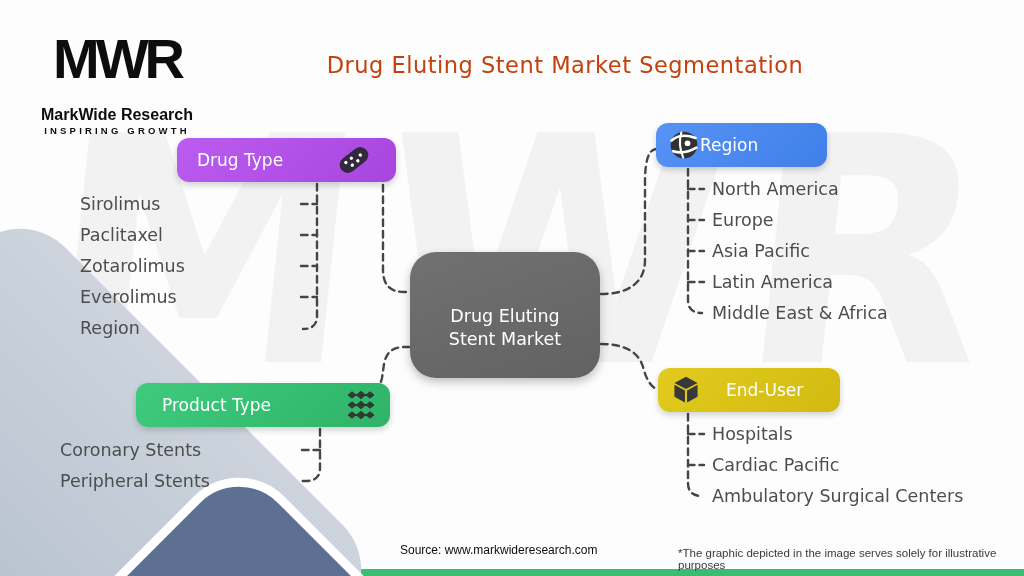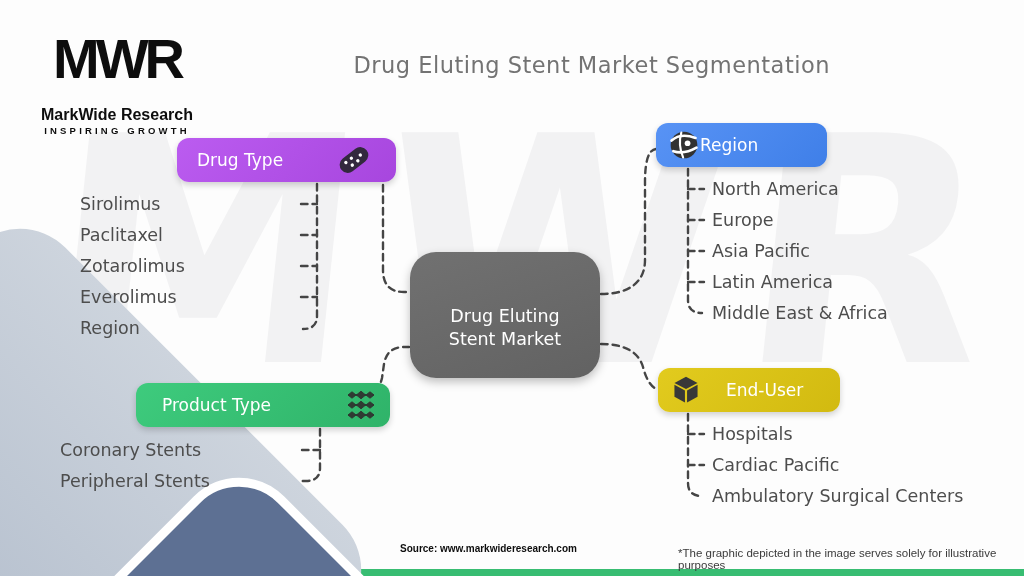--- a/index.html
+++ b/index.html
@@ -23,22 +23,22 @@
     left:-50px;top:571px;width:560px;height:560px;border-radius:64px;
     background:#5d7093;border:9px solid #ffffff;
   }
   .green-bar{position:absolute;left:268px;top:569px;width:756px;height:7px;background:#38bd72;z-index:1;}
   
   .logo{position:absolute;left:34px;top:32px;width:166px;text-align:center;z-index:3;color:#0d0d0d;}
   .logo .acronym{font-family:"Liberation Sans",sans-serif;font-weight:bold;font-size:56px;line-height:54px;letter-spacing:-4px;}
   .logo .name{font-family:"Liberation Sans",sans-serif;font-weight:bold;font-size:16px;margin-top:20px;}
   .logo .tagline{font-family:"Liberation Sans",sans-serif;font-weight:bold;font-size:9.5px;letter-spacing:3.2px;margin-top:1px;}
   
-  .title{position:absolute;left:300px;top:52px;width:530px;text-align:right;
-    font-size:22.5px;color:#737373;letter-spacing:0.5px;z-index:3;}
+  .title{position:absolute;left:300px;top:52px;width:530px;text-align:center;
+    font-size:22.5px;color:#c2410c;letter-spacing:0.5px;z-index:3;}
   
   svg.connectors{position:absolute;left:0;top:0;z-index:3;}
   
   .hbox{position:absolute;z-index:4;display:flex;align-items:center;height:44px;
     border-radius:12px;color:#fff;font-size:17px;box-shadow:0 3px 6px rgba(0,0,0,0.18);}
   .hbox .lbl{white-space:nowrap;}
   .hbox.drug{left:177px;top:138px;width:175px;background:linear-gradient(135deg,#bb5cf0,#a746de);justify-content:space-between;padding:0 24px 0 20px;}
   .hbox.product{left:136px;top:383px;width:216px;background:linear-gradient(135deg,#3ecb7d,#2fb369);justify-content:space-between;padding:0 12px 0 26px;}
   .hbox.region{left:656px;top:123px;width:149px;background:linear-gradient(135deg,#5893f5,#3f7fe8);justify-content:flex-start;padding:0 10px 0 12px;}
   .hbox.enduser{left:658px;top:368px;width:160px;background:linear-gradient(135deg,#e2cb1e,#d2ba10);justify-content:flex-start;gap:24px;padding:0 10px 0 12px;}
@@ -55,21 +55,21 @@
   
   .items{position:absolute;z-index:4;font-size:17.5px;color:#4d4d4d;line-height:31px;}
   .items.left{}
   .items.right{text-align:left;}
   .items.drug{left:80px;top:189px;width:216px;}
   .items.product{left:60px;top:435px;width:236px;}
   .items.region{left:712px;top:174px;width:300px;}
   .items.enduser{left:712px;top:419px;width:310px;}
   
   .source{position:absolute;left:400px;top:543px;z-index:4;
-    font-family:"Liberation Sans",sans-serif;font-weight:bold;font-size:10px;color:#0d0d0d;}
+    font-family:"Liberation Sans",sans-serif;font-weight:normal;font-size:12px;color:#0d0d0d;}
   .disclaimer{position:absolute;left:678px;top:547px;z-index:4;
     font-family:"Liberation Sans",sans-serif;font-size:11.5px;color:#3b3b3b;}
 </style>
 </head>
 <body>
 
 <div class="canvas">
 
   <div class="watermark">MWR</div>
   <div class="green-bar"></div>

